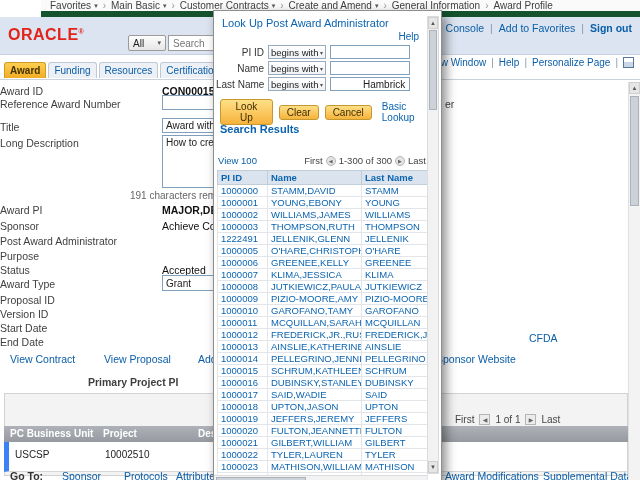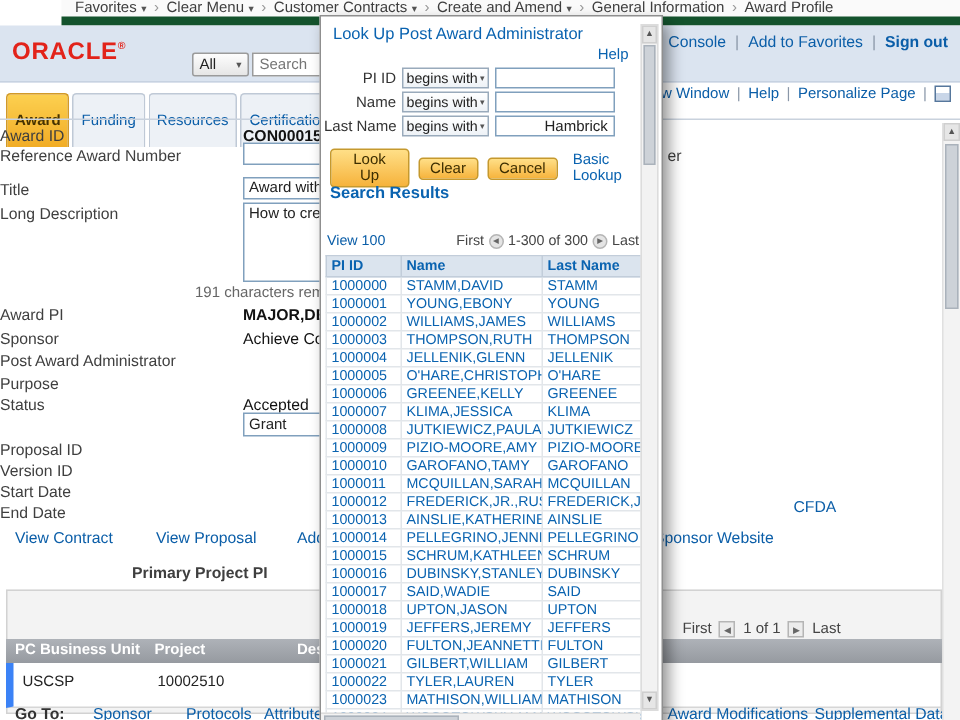--- a/index.html
+++ b/index.html
@@ -28,21 +28,21 @@
   .search-scope .arr{font-size:7px;color:#555}
   .search-input{position:absolute;left:168px;top:35px;width:122px;height:16px;border:1px solid #9b9b9b;
     font-size:10px;padding:0 4px;font-family:inherit;color:#444}
   .band-links{position:absolute;right:8px;top:22px;font-size:10.5px;display:flex;gap:6px;align-items:center}
   .signout{font-weight:bold}
 
   
   .utility{position:absolute;right:6px;top:57px;font-size:10px;display:flex;gap:5px;align-items:center}
   .page-icon{width:11px;height:11px;border:1px solid #56779c;background:linear-gradient(#ffffff 45%,#c9d6e8 45%);cursor:pointer}
   .tabs{position:absolute;left:4px;top:62px;display:flex;gap:2px;}
-  .tab{padding:12px 5px;font-size:10px;background:#edf1f6;border:1px solid #bfc9d6;border-bottom:none;
+  .tab{padding:2px 5px;font-size:10px;background:#edf1f6;border:1px solid #bfc9d6;border-bottom:none;
     border-radius:3px 3px 0 0;color:#0b5ea8;cursor:pointer;white-space:nowrap}
   .tab.active{background:linear-gradient(#fcd050,#f1ac25);border-color:#d29a28;color:#463200;font-weight:bold}
   .tabline{position:absolute;left:0;right:0;top:79px;border-top:1px solid #c9d2dd}
 
   
   .flabel{position:absolute;left:0;width:157px;color:#3f3f3f;white-space:nowrap}
   .fvalue{position:absolute;left:162px;color:#111;white-space:nowrap}
   .strong{font-weight:bold}
   .tinput{position:absolute;left:162px;background:#fff;border:1px solid #80a0bd;font-size:10px;
     padding:1px 3px;color:#222;font-family:inherit}
@@ -114,21 +114,21 @@
 
 <div class="screen">
 
   <div class="topbar">
     <span class="crumb">
         <span>Favorites</span>
         <span class="arr">▾</span>
       </span>
     <span class="sep">›</span>
     <span class="crumb">
-        <span>Clear Menu</span>
+        <span>Main Basic</span>
         <span class="arr">▾</span>
       </span>
     <span class="sep">›</span>
     <span class="crumb">
         <span>Customer Contracts</span>
         <span class="arr">▾</span>
       </span>
     <span class="sep">›</span>
     <span class="crumb">
         <span>Create and Amend</span>
@@ -196,20 +196,21 @@
 
   <div class="flabel" style="top:220px">Sponsor</div>
   <div class="fvalue" style="top:220px">Achieve Colum</div>
 
   <div class="flabel" style="top:235px">Post Award Administrator</div>
   <div class="flabel" style="top:250px">Purpose</div>
 
   <div class="flabel" style="top:264px">Status</div>
   <div class="fvalue" style="top:264px">Accepted</div>
 
+  <div class="flabel" style="top:278px">Award Type</div>
   <div class="selectbox" style="top:275px;left:162px;width:120px;height:16px">
     <span>Grant</span>
     <span class="arr">▾</span>
   </div>
 
   <div class="flabel" style="top:294px">Proposal ID</div>
   <div class="flabel" style="top:308px">Version ID</div>
   <div class="flabel" style="top:322px">Start Date</div>
   <div class="flabel" style="top:336px">End Date</div>
 
@@ -321,21 +322,21 @@
             <td><a>1000002</a></td>
             <td><a>WILLIAMS,JAMES</a></td>
             <td><a>WILLIAMS</a></td>
           </tr>
           <tr>
             <td><a>1000003</a></td>
             <td><a>THOMPSON,RUTH</a></td>
             <td><a>THOMPSON</a></td>
           </tr>
           <tr>
-            <td><a>1000004</a></td>
+            <td><a>1222491</a></td>
             <td><a>JELLENIK,GLENN</a></td>
             <td><a>JELLENIK</a></td>
           </tr>
           <tr>
             <td><a>1000005</a></td>
             <td><a>O'HARE,CHRISTOPHER</a></td>
             <td><a>O'HARE</a></td>
           </tr>
           <tr>
             <td><a>1000006</a></td>

